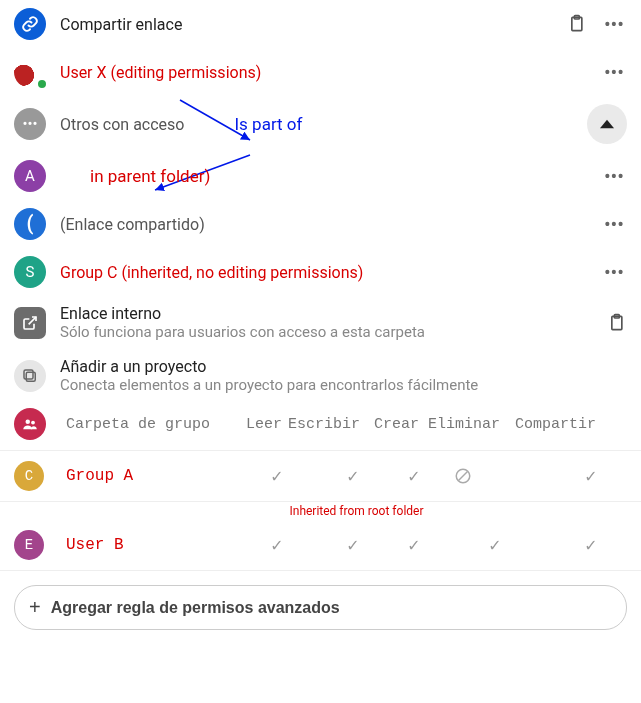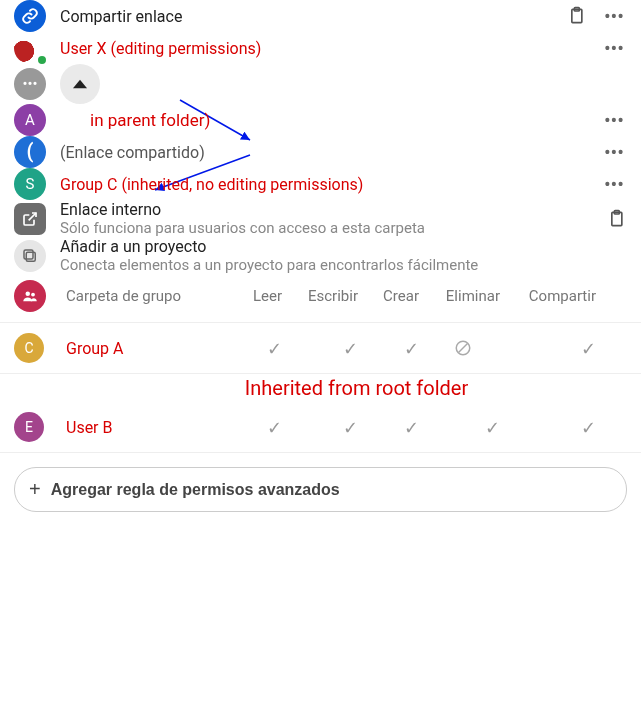--- a/index.html
+++ b/index.html
@@ -6,23 +6,24 @@
   body {
     font-family: -apple-system, BlinkMacSystemFont, "Segoe UI", Roboto, sans-serif;
     background: #fff;
     width: 641px;
     color: #222;
     font-size: 16px;
   }
   .row {
     display: flex;
     align-items: center;
-    padding: 0 14px;
+    padding: 8px 14px;
     gap: 14px;
     position: relative;
+    justify-content: flex-end;
   }
   .row .texts { flex: 1; min-width: 0; }
   .avatar {
     width: 32px;
     height: 32px;
     border-radius: 50%;
     display: flex;
     align-items: center;
     justify-content: center;
     flex-shrink: 0;
@@ -75,20 +76,21 @@
     background:#2aa94c;
     border:2px solid #fff;
   }
   
   .perm-head, .perm-row {
     display:grid;
     grid-template-columns: 46px 150px 60px 70px 55px 75px 90px;
     align-items:center;
     gap:6px;
     padding: 6px 14px;
+    font-family: Liberation Mono, monospace;
   }
   .perm-head { color:#777; font-size:15px; border-bottom:1px solid #eee; padding-bottom:10px; }
   .perm-row { border-bottom:1px solid #eee; padding-top:10px; padding-bottom:10px;}
   .perm-head .th, .perm-row .cell { text-align:right; }
   .perm-head .th.first, .perm-row .name { text-align:left; }
   .tick { color:#999; font-size:18px; }
   .forbid { color:#aaa; }
   .add-btn {
     margin: 14px;
     width: calc(100% - 28px);
@@ -145,20 +147,24 @@
     <div class="presence"></div>
   </div>
   <div class="texts">
     <div class="label red">User X (editing permissions)</div>
   </div>
   <div class="dots">•••</div>
 </div>
 
 <div class="row" style="position:relative">
   <div class="avatar grey">•••</div>
+  <div class="texts" style="display:flex; gap:30px; align-items:baseline;">
+    <div class="label" style="color:#555">Otros con acceso</div>
+    <div class="annot-blue" style="margin-left:20px;">Is part of</div>
+  </div>
   <div class="caret-btn">
     <svg width="14" height="14" viewBox="0 0 10 6">
         <path d="M0 6 L5 0 L10 6 Z" fill="#222"></path>
       </svg>
   </div>
 </div>
 
 <svg class="svg-overlay" width="641" height="220" style="top:70px">
   <defs>
     <marker id="arr" markerWidth="8" markerHeight="8" refX="6" refY="3" orient="auto">
@@ -251,21 +257,21 @@
   <div class="cell tick">✓</div>
   <div class="cell forbid">
     <svg width="18" height="18" viewBox="0 0 24 24" fill="none" stroke="#aaa" stroke-width="2" style="margin:0 auto">
         <circle cx="12" cy="12" r="9"></circle>
         <line x1="6" y1="18" x2="18" y2="6"></line>
       </svg>
   </div>
   <div class="cell tick">✓</div>
 </div>
 
-<div style="text-align:center; color:#d80000; font-size:20px; padding:2px 8px 2px 80px;">Inherited from root folder</div>
+<div style="text-align:center; color:#d80000; font-size:12px; padding:2px 8px 2px 80px;">Inherited from root folder</div>
 
 <div class="perm-row">
   <div class="avatar plum" style="width:30px;height:30px;font-size:14px">E</div>
   <div class="name label red">User B</div>
   <div class="cell tick">✓</div>
   <div class="cell tick">✓</div>
   <div class="cell tick">✓</div>
   <div class="cell tick">✓</div>
   <div class="cell tick">✓</div>
 </div>

